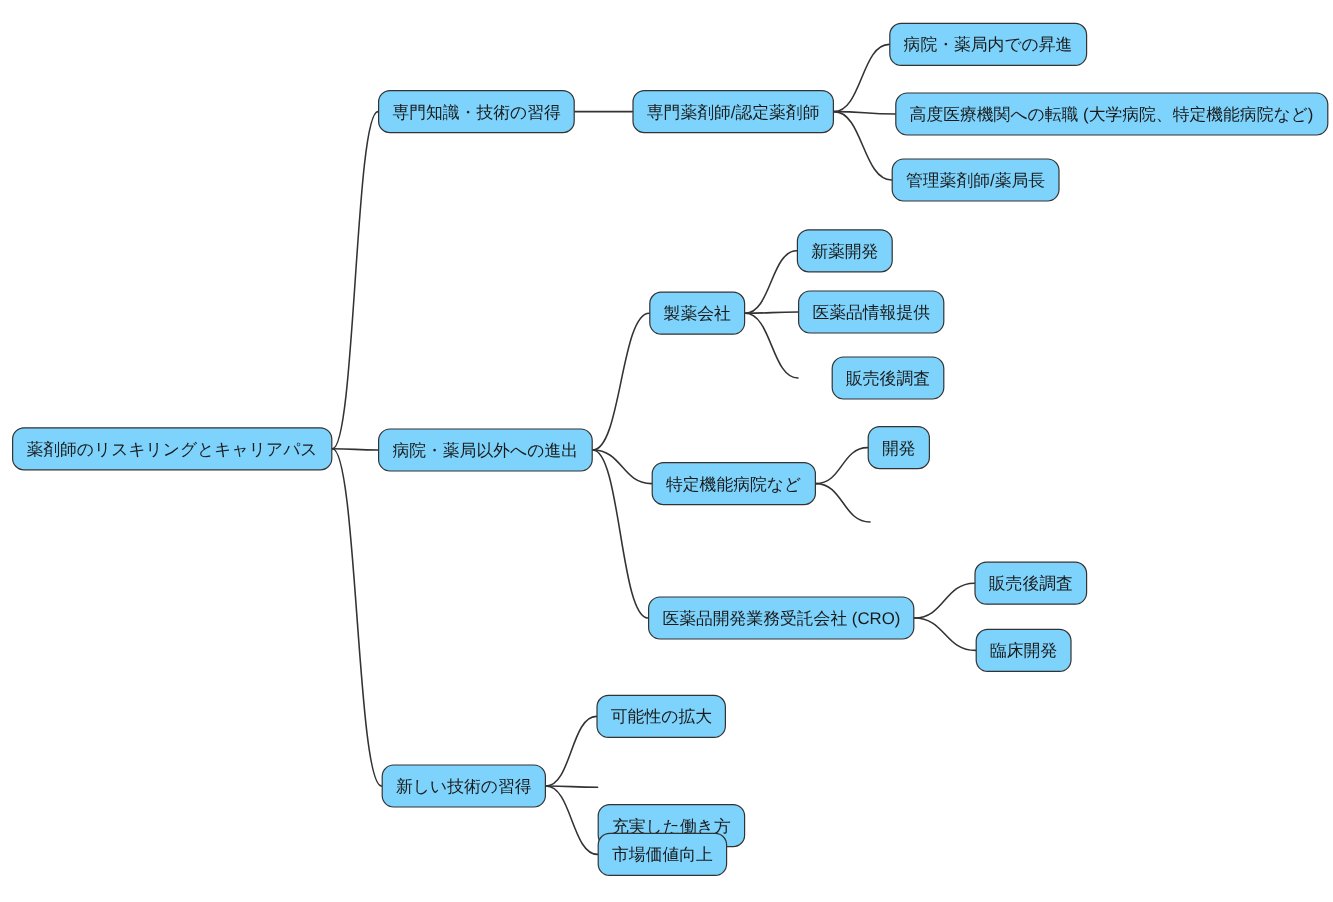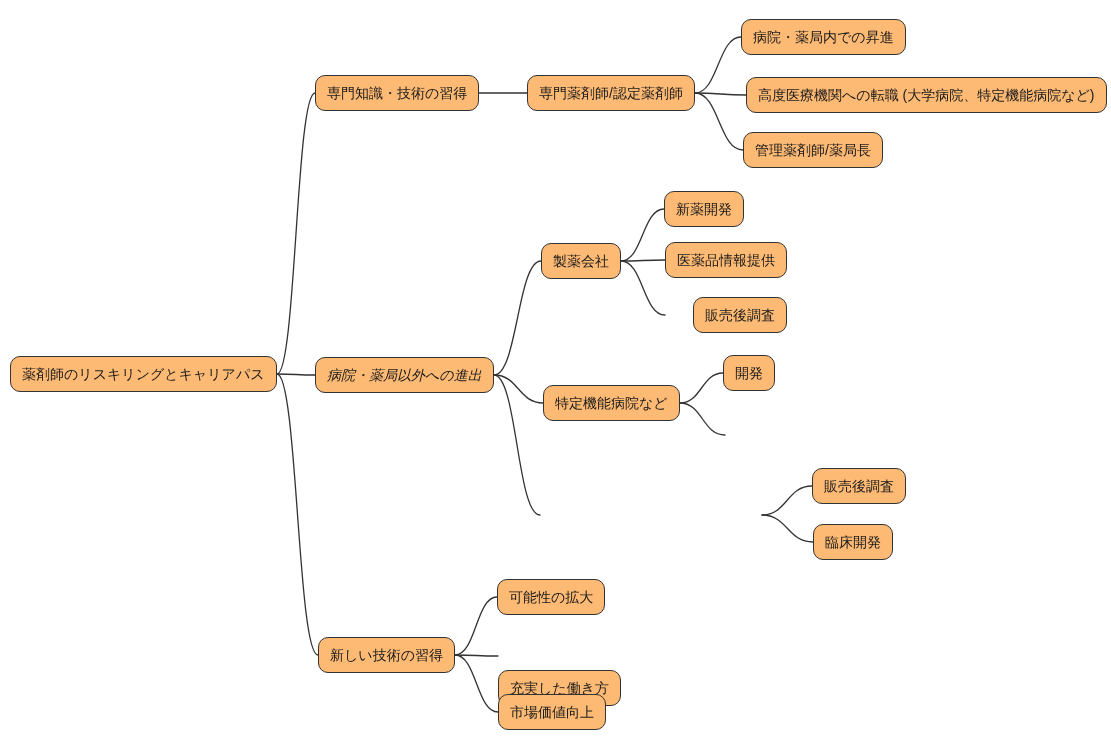--- a/index.html
+++ b/index.html
@@ -30,21 +30,21 @@
     stroke-width: 1.3;
     stroke-linecap: round;
   }
   .node {
     position: absolute;
     display: inline-flex;
     align-items: center;
     height: 36px;
     box-sizing: border-box;
     padding: 0 11px;
-    background: #fdba74;
+    background: #7dd3fc;
     border: 1.5px solid #333333;
     border-radius: 10px;
     color: #1a1a1a;
     font-size: 14px;
     white-space: nowrap;
     line-height: 1;
   }
 </style>
 </head>
 <body>
@@ -74,27 +74,28 @@
     </svg>
 
   <div class="node" style="left:10px; top:356px;">薬剤師のリスキリングとキャリアパス</div>
 
   <div class="node" style="left:315px; top:75px;">専門知識・技術の習得</div>
   <div class="node" style="left:527px; top:75px;">専門薬剤師/認定薬剤師</div>
   <div class="node" style="left:741px; top:19px;">病院・薬局内での昇進</div>
   <div class="node" style="left:746px; top:77px;">高度医療機関への転職 (大学病院、特定機能病院など)</div>
   <div class="node" style="left:743px; top:132px;">管理薬剤師/薬局長</div>
 
-  <div class="node" style="left:315px; top:357px;font-style:italic;">病院・薬局以外への進出</div>
+  <div class="node" style="left:315px; top:357px;">病院・薬局以外への進出</div>
   <div class="node" style="left:541px; top:243px;">製薬会社</div>
   <div class="node" style="left:664px; top:191px;">新薬開発</div>
   <div class="node" style="left:665px; top:242px;">医薬品情報提供</div>
   <div class="node" style="left:665px; top:297px;margin-left:28px;">販売後調査</div>
   <div class="node" style="left:543px; top:385px;">特定機能病院など</div>
   <div class="node" style="left:723px; top:355px;">開発</div>
+  <div class="node" style="left:540px; top:497px;">医薬品開発業務受託会社 (CRO)</div>
   <div class="node" style="left:812px; top:468px;">販売後調査</div>
   <div class="node" style="left:813px; top:524px;">臨床開発</div>
 
   <div class="node" style="left:318px; top:637px;">新しい技術の習得</div>
   <div class="node" style="left:497px; top:579px;">可能性の拡大</div>
   <div class="node" style="left:498px; top:670px;">充実した働き方</div>
   <div class="node" style="left:498px; top:694px;">市場価値向上</div>
 </div>
 
 </body></html>

